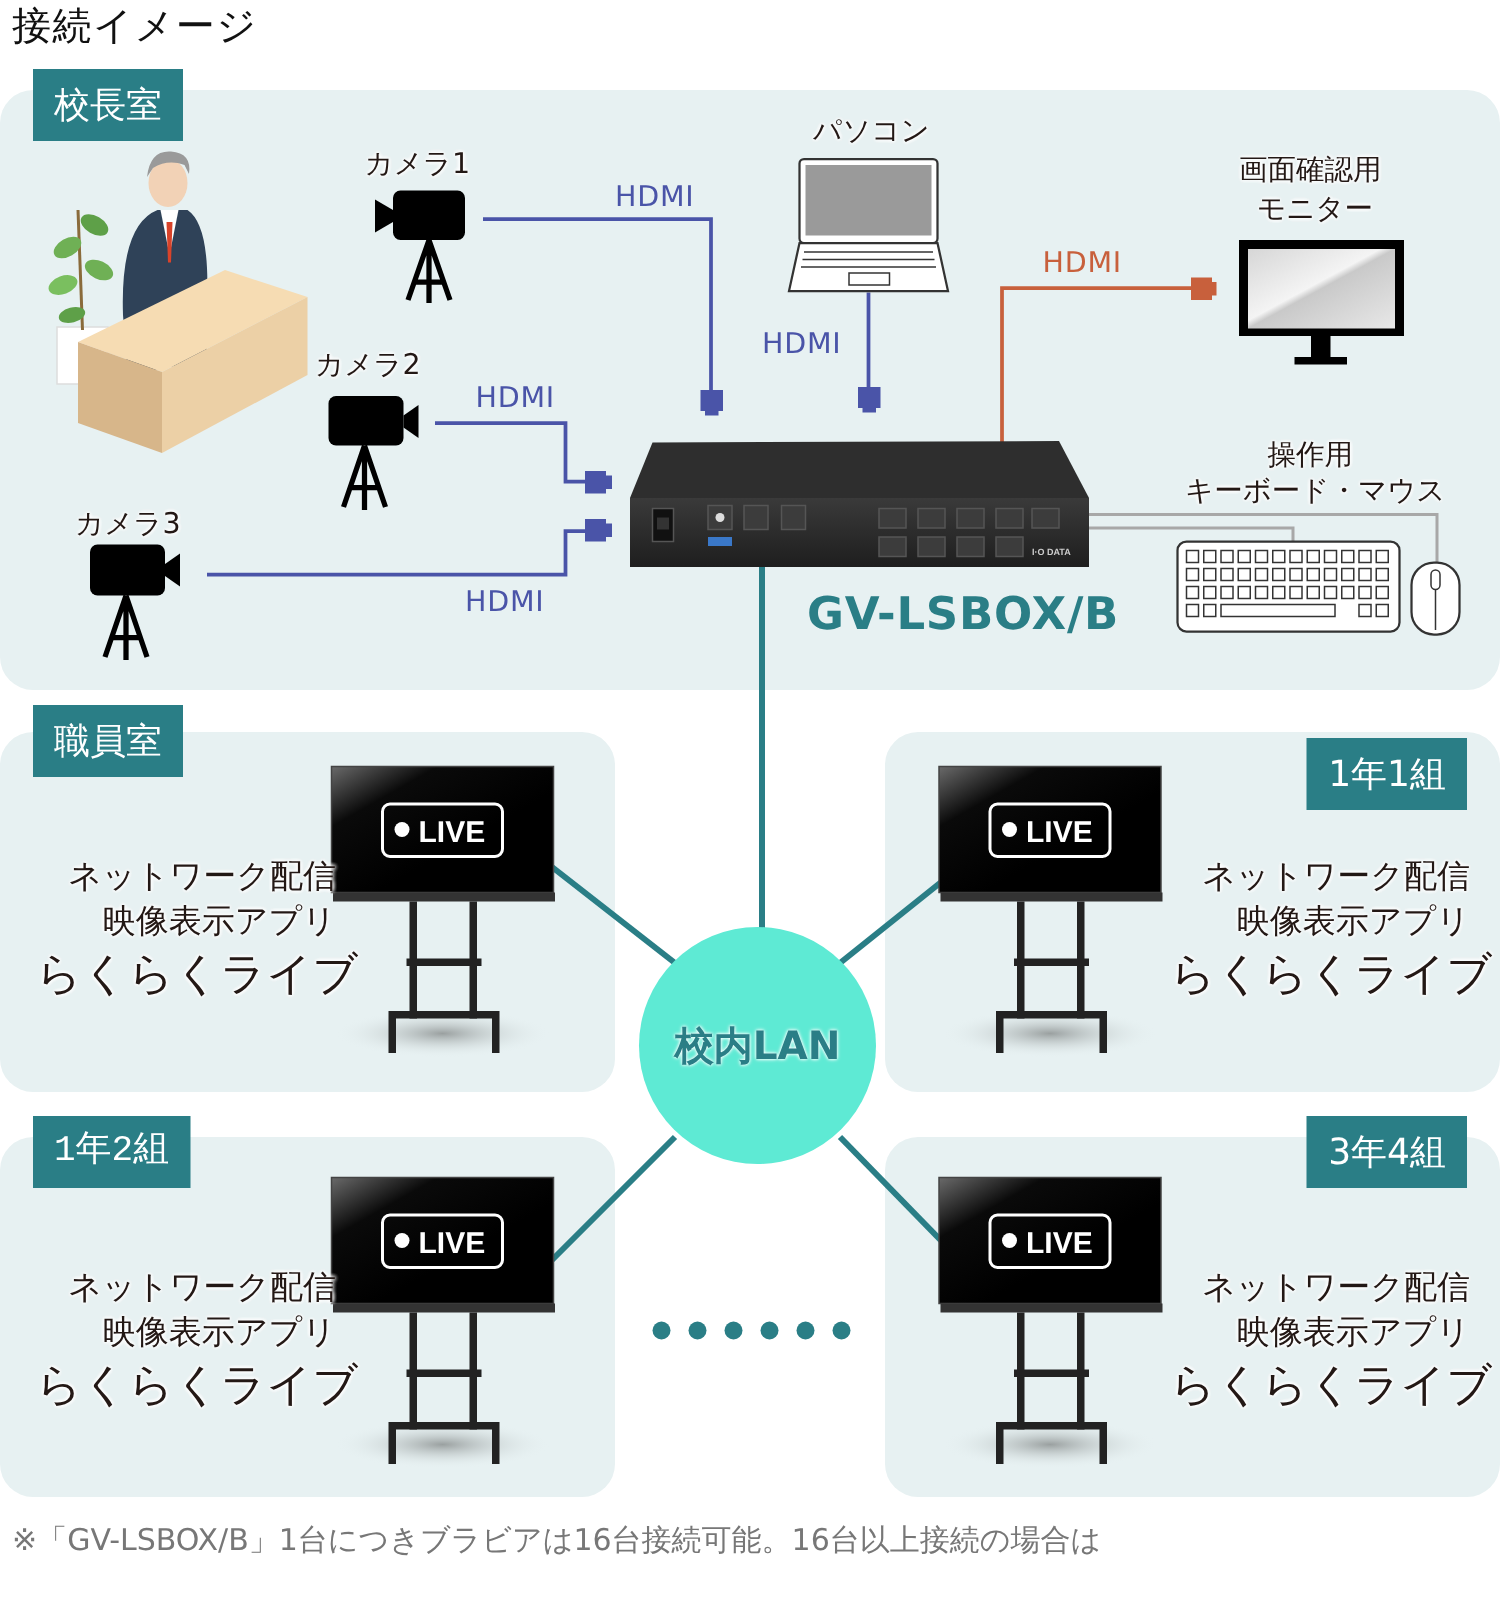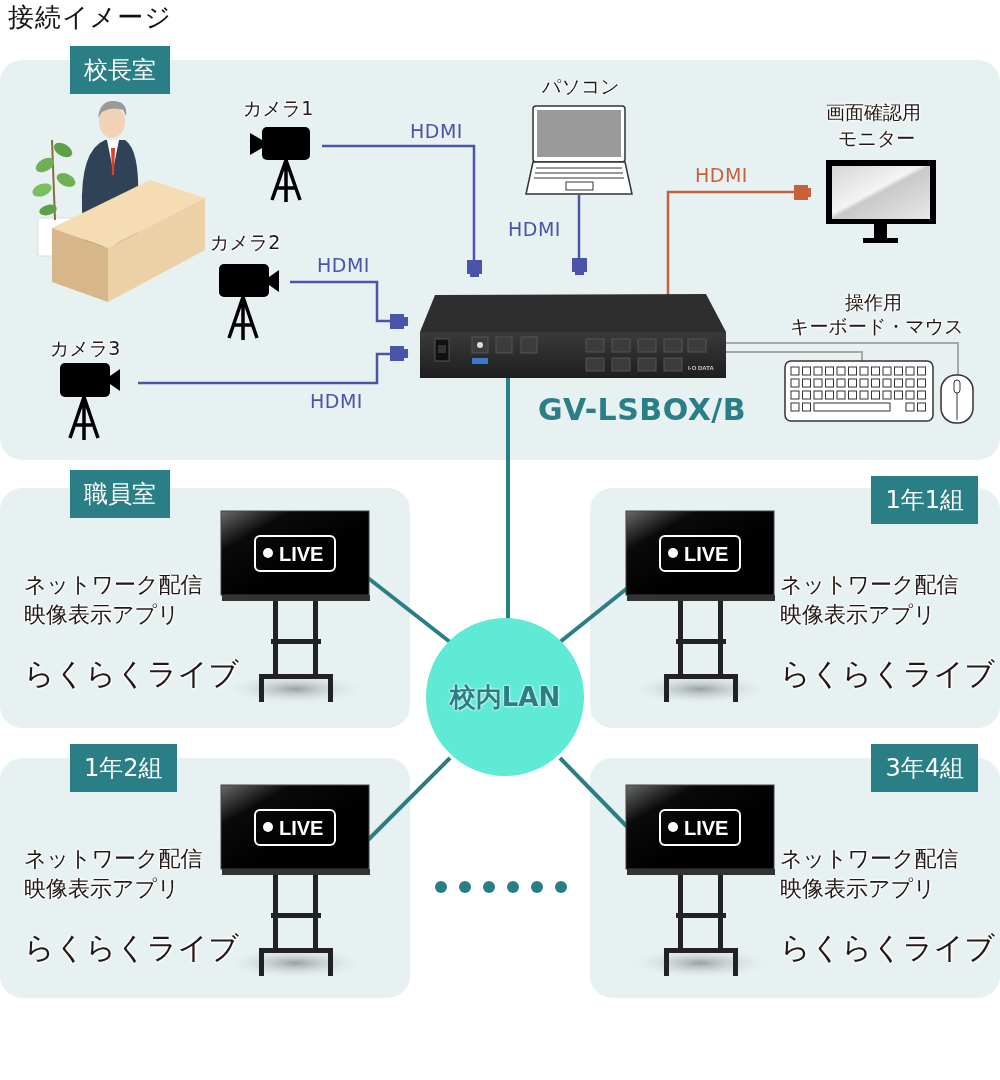--- a/index.html
+++ b/index.html
@@ -1,27 +1,27 @@
 <!DOCTYPE html>
 <html><head>
 <meta charset="utf-8">
 <style>
   html,body{margin:0;padding:0;background:#ffffff;}
   body{width:1000px;height:1080px;position:relative;overflow:hidden;font-family:"DejaVu Sans","Liberation Sans",sans-serif;color:#231815;}
   .abs{position:absolute;text-align:right;}
   .title{left:8px;top:0px;font-size:26px;color:#111;letter-spacing:1px;}
   .panel{background:#e7f1f2;border-radius:22px;position:absolute;}
-  .tag{position:absolute;background:#2a7e86;color:#fff;font-size:24px;padding:0 14px;height:48px;line-height:48px;white-space:nowrap;margin-left:48px;}
+  .tag{position:absolute;background:#2a7e86;color:#fff;font-size:24px;padding:0 14px;height:48px;line-height:48px;white-space:nowrap;}
   .lbl{position:absolute;font-size:19px;color:#231815;white-space:nowrap;text-shadow:0 0 3px #fff,0 0 3px #fff,0 0 3px #fff,0 0 3px #fff;}
   .hdmi{position:absolute;font-size:19px;white-space:nowrap;letter-spacing:0.5px;}
   .hdmi.blue{color:#4a54a8;}
   .hdmi.orange{color:#c8603c;}
-  .app{position:absolute;text-align:left;white-space:nowrap;color:#231815;text-shadow:0 0 3px #fff,0 0 3px #fff,0 0 3px #fff,0 0 3px #fff;}
+  .app{position:absolute;text-align:right;white-space:nowrap;color:#231815;text-shadow:0 0 3px #fff,0 0 3px #fff,0 0 3px #fff,0 0 3px #fff;}
   .app .l1,.app .l2{font-size:22px;line-height:30px;}
-  .app .l3{font-size:30px;line-height:40px;margin-top:24px;}
+  .app .l3{font-size:30px;line-height:40px;}
   .model{position:absolute;left:538px;top:392px;font-size:30px;font-weight:bold;color:#2a7e86;letter-spacing:0.5px;text-align:center;}
   .lan{position:absolute;left:426px;top:618px;width:158px;height:158px;border-radius:50%;background:#5eead4;display:flex;align-items:center;justify-content:center;}
   .lan span{color:#fff;font-weight:bold;font-size:26px;-webkit-text-stroke:0px;text-shadow:0 0 3px #fff,0 0 2px #fff;color:#2a7e86;}
   .note{position:absolute;left:8px;top:1010px;font-size:20px;color:#777;line-height:32px;white-space:nowrap;}
   svg{position:absolute;left:0;top:0;}
 </style>
 </head>
 <body>
 
 <div class="abs title">接続イメージ</div>
@@ -289,22 +289,22 @@
       <circle cx="465" cy="887" r="6"></circle>
       <circle cx="489" cy="887" r="6"></circle>
     <circle cx="513" cy="887" r="6"></circle>
       <circle cx="537" cy="887" r="6"></circle>
       <circle cx="561" cy="887" r="6"></circle>
   </g>
 </svg>
 
 <div class="tag" style="left:22px;top:46px;">校長室</div>
 <div class="tag" style="left:22px;top:470px;">職員室</div>
-<div class="tag" style="right:22px;top:476px;">1年1組</div>
-<div class="tag" style="left:22px;top:744px;">1年2組</div>
+<div class="tag" style="right:22px;top:492px;">1年1組</div>
+<div class="tag" style="left:22px;top:744px;font-family:Liberation Mono, monospace;">1年2組</div>
 <div class="tag" style="right:22px;top:744px;">3年4組</div>
 
 <div class="lbl" style="left:243px;top:96px;">カメラ1</div>
 <div class="lbl" style="left:210px;top:230px;text-align:right;">カメラ2</div>
 <div class="lbl" style="left:50px;top:336px;">カメラ3</div>
 <div class="lbl" style="left:542px;top:74px;">パソコン</div>
 <div class="lbl" style="left:826px;top:100px;">画面確認用</div>
 <div class="lbl" style="left:838px;top:126px;">モニター</div>
 <div class="lbl" style="left:845px;top:290px;">操作用</div>
 <div class="lbl" style="left:790px;top:314px;">キーボード・マウス</div>
@@ -336,13 +336,14 @@
   <div class="l2">映像表示アプリ</div>
   <div class="l3">らくらくライブ</div>
 </div>
 <div class="app" style="left:780px;top:844px;width:200px;">
   <div class="l1">ネットワーク配信</div>
   <div class="l2">映像表示アプリ</div>
   <div class="l3">らくらくライブ</div>
 </div>
 
 <div class="note">
+  <div>※「GV-LSBOX/B」1台につきブラビアは16台接続可能。16台以上接続の場合は</div>
 </div>
 
 </body></html>

